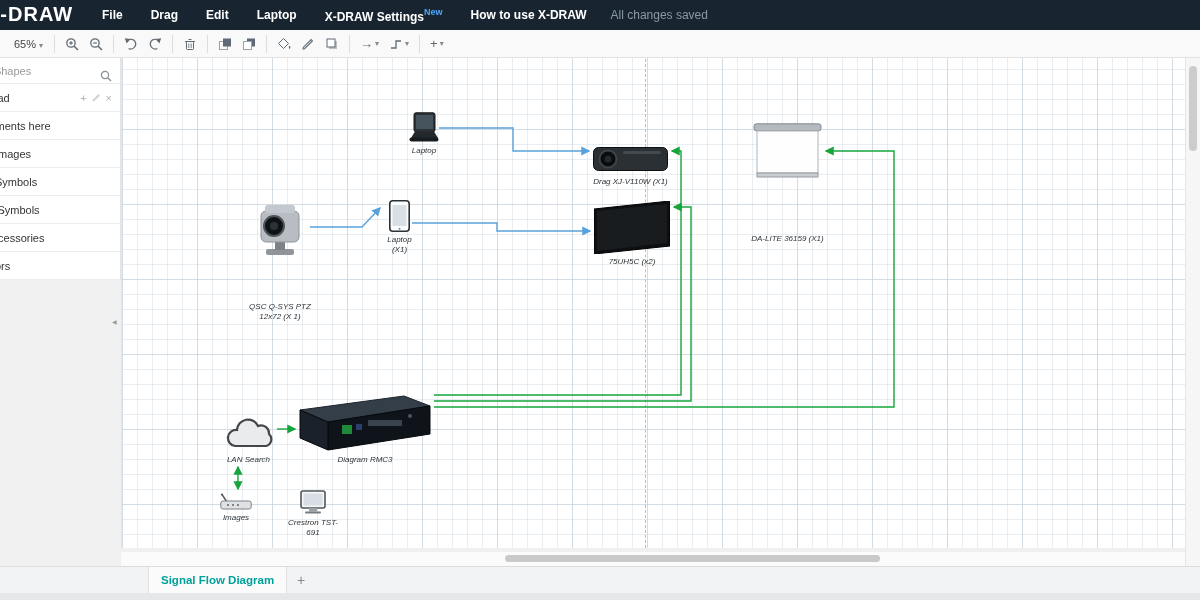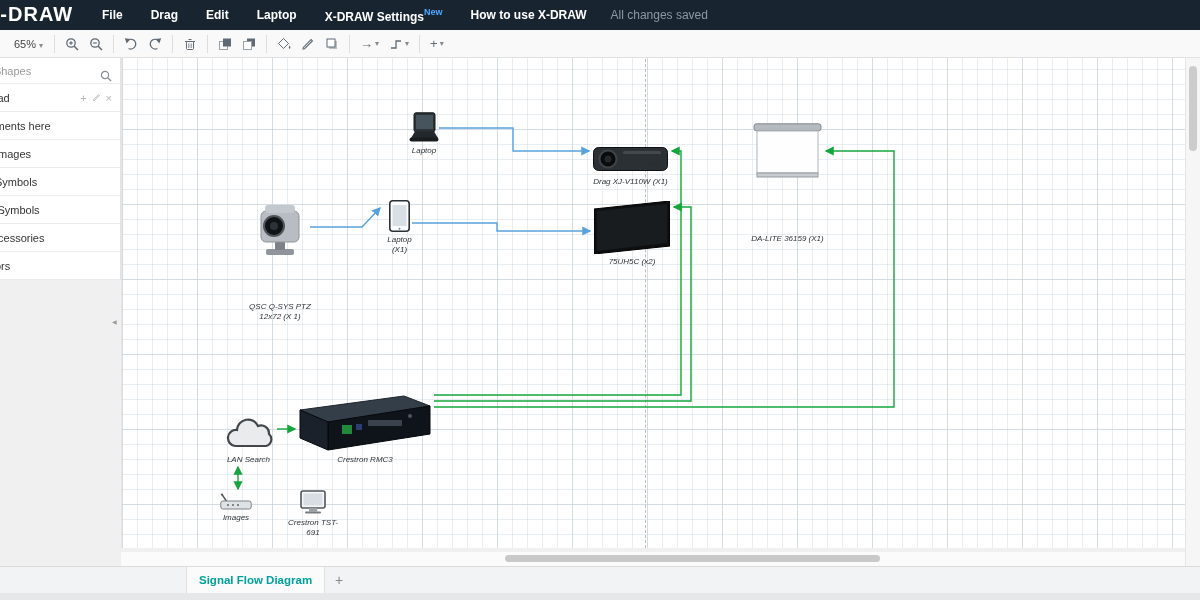--- a/index.html
+++ b/index.html
@@ -46,21 +46,21 @@
   .node{position:absolute;}
   .nlabel{position:absolute;font-size:8px;line-height:1.2;color:#2f3437;text-align:center;white-space:pre-line;}
 
   
   .hscroll{position:absolute;left:121px;top:552px;width:1065px;height:14px;background:#fbfbfb;z-index:20;}
   .hthumb{position:absolute;left:384px;top:3px;width:375px;height:7px;background:#c9c9c9;border-radius:4px;cursor:pointer;}
   .vscroll{position:absolute;right:0;top:58px;width:14px;height:508px;background:#f6f6f6;border-left:1px solid #e5e5e5;z-index:20;}
   .vthumb{position:absolute;left:3px;top:8px;width:8px;height:85px;background:#ccc;border-radius:4px;cursor:pointer;}
 
   
-  .footer{position:absolute;left:0;top:566px;width:1200px;height:27px;background:#f2f3f4;border-top:1px solid #d9dbdd;display:flex;align-items:stretch;z-index:25;box-sizing:border-box;padding-left:38px;}
+  .footer{position:absolute;left:0;top:566px;width:1200px;height:27px;background:#f2f3f4;border-top:1px solid #d9dbdd;display:flex;align-items:stretch;z-index:25;box-sizing:border-box;}
   .tab{margin-left:148px;padding:0 12px;background:#fbfbfc;border-left:1px solid #e0e0e0;border-right:1px solid #e0e0e0;font-size:11.5px;font-weight:600;line-height:26px;cursor:pointer;white-space:nowrap;}
   .addtab{width:28px;text-align:center;line-height:26px;color:#888;font-size:14px;cursor:pointer;}
   .bottomstrip{position:absolute;left:0;top:593px;width:1200px;height:7px;background:#e6e7e8;z-index:24;}
 </style>
 </head>
 <body>
 
 <div class="root">
 
   <div class="topbar" style="background: rgb(24, 36, 48);">
@@ -270,21 +270,21 @@
         <div class="nlabel" style="left: 610.5px; top: 180px; width: 110px;">DA-LITE 36159 (X1)</div>
         <div class="node" style="left: 176px; top: 340px; width: 134px; height: 58px;"><svg width="134" height="58" viewBox="0 0 134 58">
             <polygon points="2,16 106,2 132,12 30,28" fill="#343e49" stroke="#1d242c"></polygon>
             <polygon points="30,28 132,12 132,40 30,56" fill="#0e141a" stroke="#05080b"></polygon>
             <polygon points="2,16 30,28 30,56 2,44" fill="#1a212a" stroke="#05080b"></polygon>
             <rect x="44" y="31" width="10" height="9" fill="#1f8a3a"></rect>
             <rect x="58" y="30" width="6" height="6" fill="#2b3f6e"></rect>
             <rect x="70" y="26" width="34" height="6" fill="#3a434d"></rect>
             <circle cx="112" cy="22" r="2" fill="#4a555f"></circle>
           </svg></div>
-        <div class="nlabel" style="left: 198px; top: 401px; width: 90px;">Crestron RMC3</div>
+        <div class="nlabel" style="left: 198px; top: 401px; width: 90px;">Diagram RMC3</div>
         <div class="node" style="left: 100px; top: 360px; width: 53px; height: 37px;"><svg width="53" height="37" viewBox="0 0 53 37">
             <path d="M13 32 A8 8 0 1 1 15 16 A11 11 0 0 1 36 12 A8 8 0 0 1 47 20 A7 7 0 0 1 44 32 Z" fill="#e9ebec" stroke="#42474c" stroke-width="2.2"></path>
           </svg></div>
         <div class="nlabel" style="left: 91.5px; top: 401px; width: 70px;">LAN Search</div>
         <div class="node" style="left: 98px; top: 439px; width: 32px; height: 17px;"><svg width="32" height="17" viewBox="0 0 32 17">
             <line x1="7" y1="9" x2="2" y2="1.5" stroke="#555" stroke-width="1.4"></line>
             <circle cx="2" cy="1.5" r="1.1" fill="#555"></circle>
             <rect x="0.8" y="8" width="30.4" height="8" rx="2" fill="#dfe2e5" stroke="#7d8287"></rect>
             <circle cx="8" cy="12" r="1" fill="#666"></circle>
             <circle cx="13" cy="12" r="1" fill="#666"></circle>

